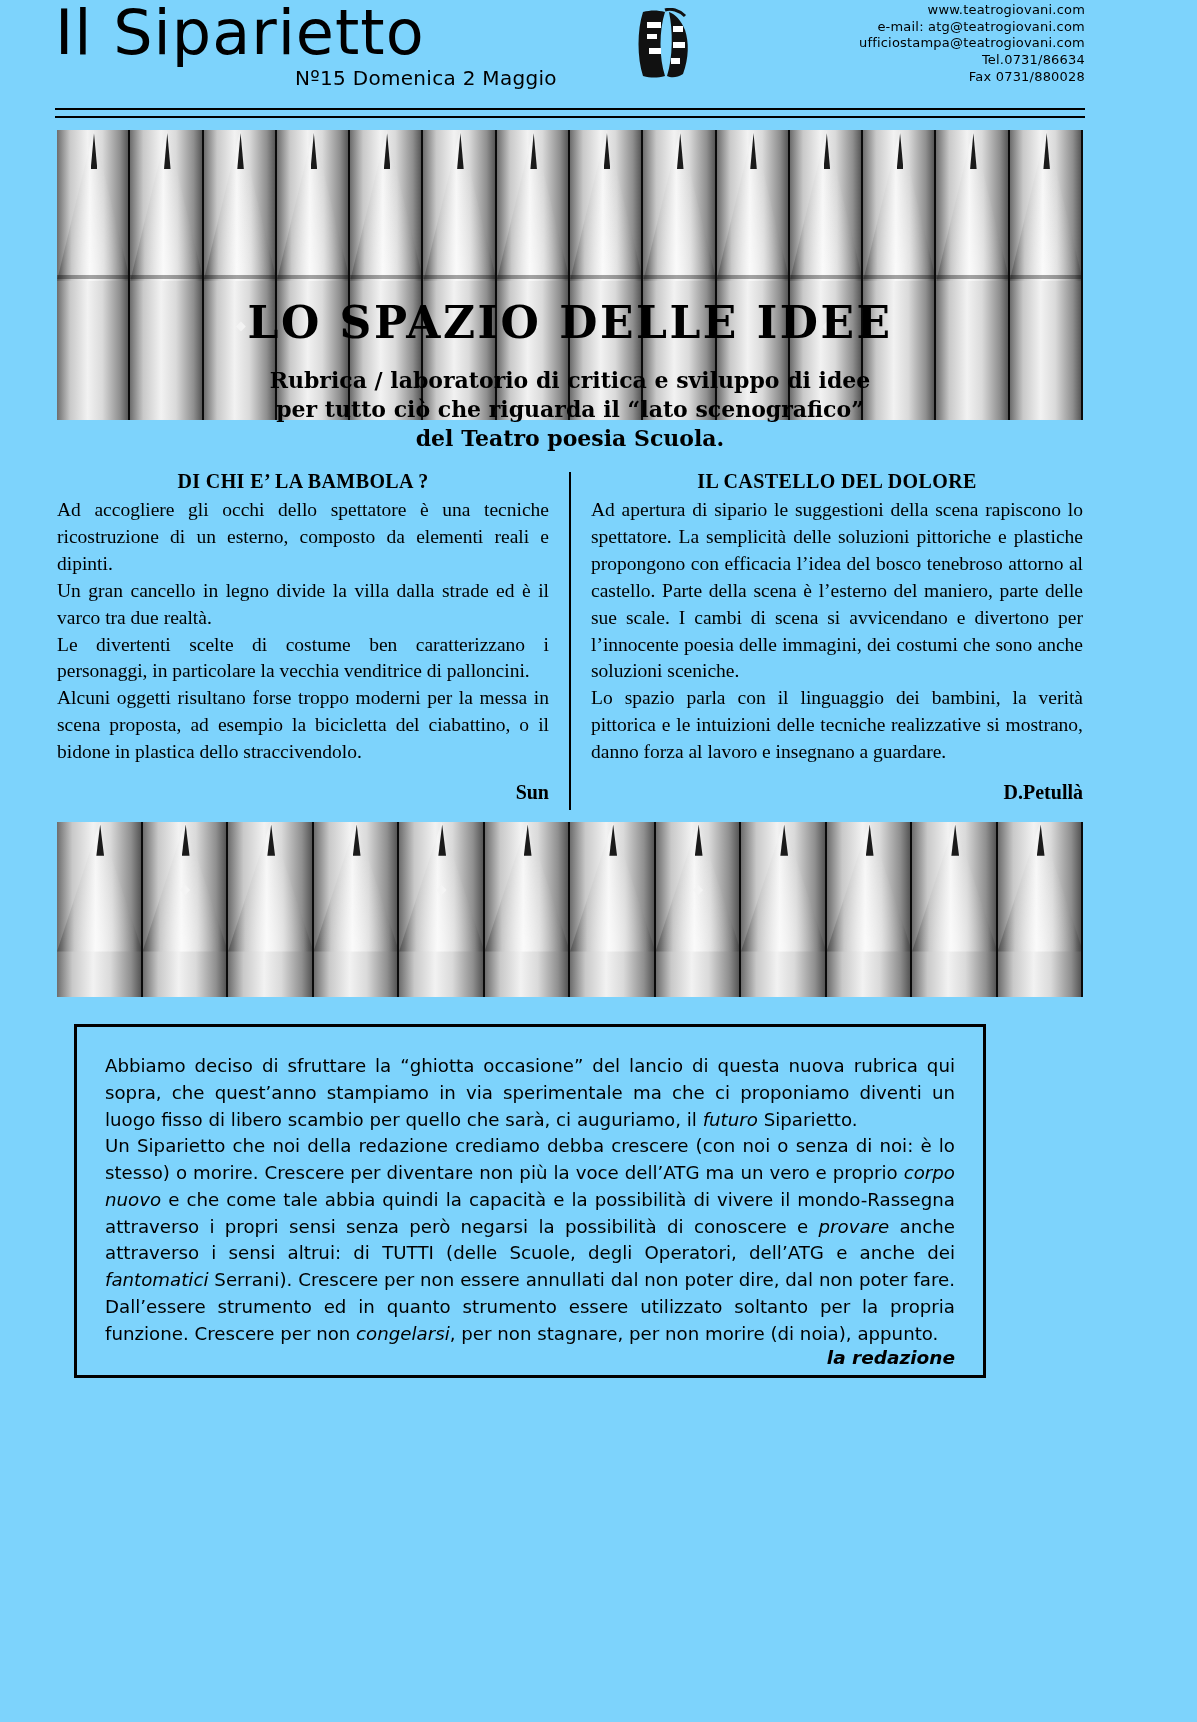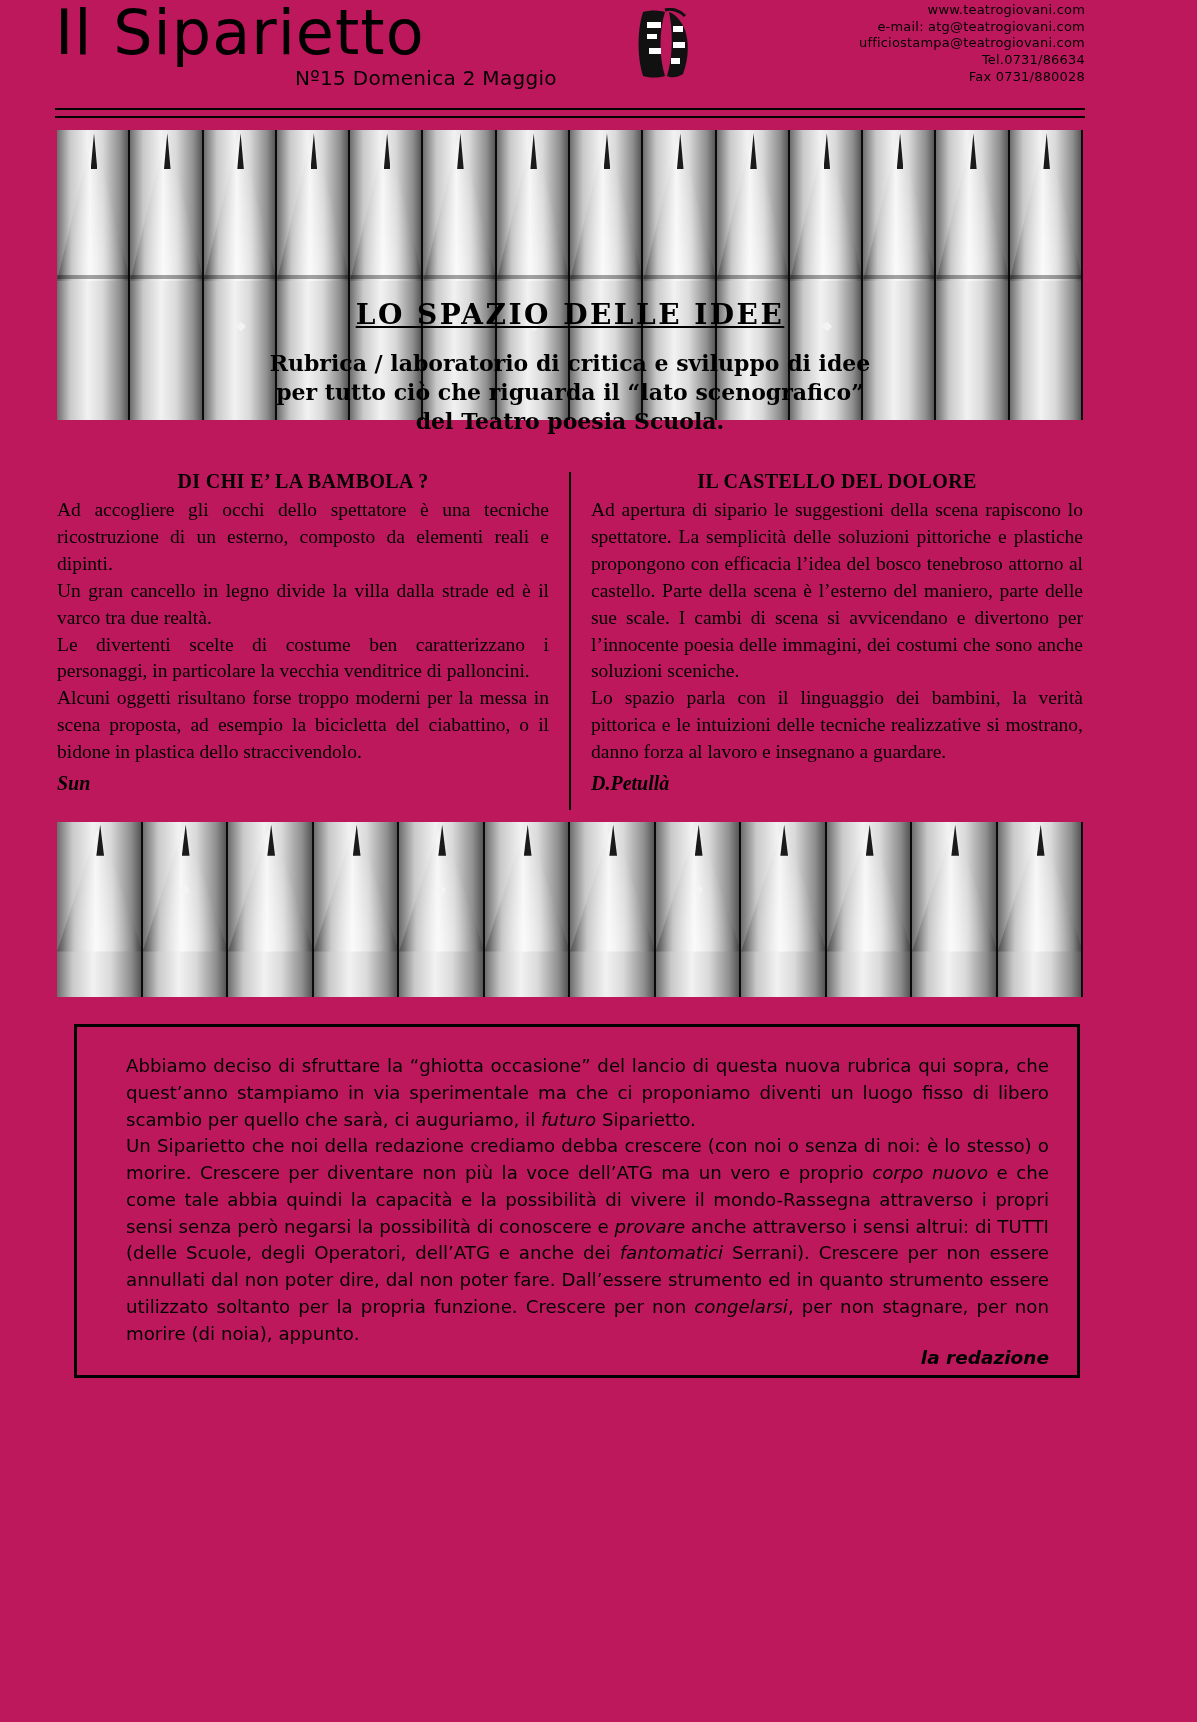--- a/index.html
+++ b/index.html
@@ -13,21 +13,21 @@
     font-family: "Liberation Serif", serif;
     color: #111;
     position: relative;
     overflow: hidden;
   }
   .page {
     position: absolute;
     left: 0; top: 0;
     width: 1197px;
     height: 1722px;
-    background: #be185d;
+    background: #7dd3fc;
   }
 
   
   .masthead {
     position: absolute;
     left: 55px;
     top: 0px;
     width: 1030px;
     height: 112px;
   }
@@ -164,25 +164,24 @@
   .banner {
     position: absolute;
     left: 57px;
     top: 300px;
     width: 1026px;
     text-align: center;
   }
   .banner-title {
     font-family: "DejaVu Serif", serif;
     font-weight: bold;
-    font-size: 28px;
+    font-size: 44px;
     letter-spacing: 2.5px;
     color: #000;
     line-height: 1.05;
-    text-decoration: underline;
   }
   .banner-sub {
     font-family: "DejaVu Serif", serif;
     font-weight: bold;
     font-size: 22px;
     line-height: 1.32;
     color: #000;
     margin-top: 20px;
   }
 
@@ -221,39 +220,37 @@
   }
   .art-body p {
     margin: 0;
     font-family: "Liberation Serif", serif;
     font-size: 19.5px;
     line-height: 1.38;
     text-align: justify;
     color: #000;
   }
   .art-sign {
-    margin-top: 6px;
-    text-align: left;
+    margin-top: 15px;
+    text-align: right;
     font-family: "Liberation Serif", serif;
-    font-style: italic;
     font-weight: bold;
     font-size: 20px;
     color: #000;
   }
 
   
   .editorial {
     position: absolute;
     left: 74px;
     top: 1024px;
-    width: 1006px;
+    width: 912px;
     height: 354px;
     border: 3px solid #000;
     box-sizing: border-box;
-    padding-left: 21px;
   }
   .editorial-inner {
     padding: 26px 28px 10px 28px;
   }
   .editorial-inner p {
     margin: 0;
     font-family: "DejaVu Sans", sans-serif;
     font-size: 18.2px;
     line-height: 1.47;
     text-align: justify;

